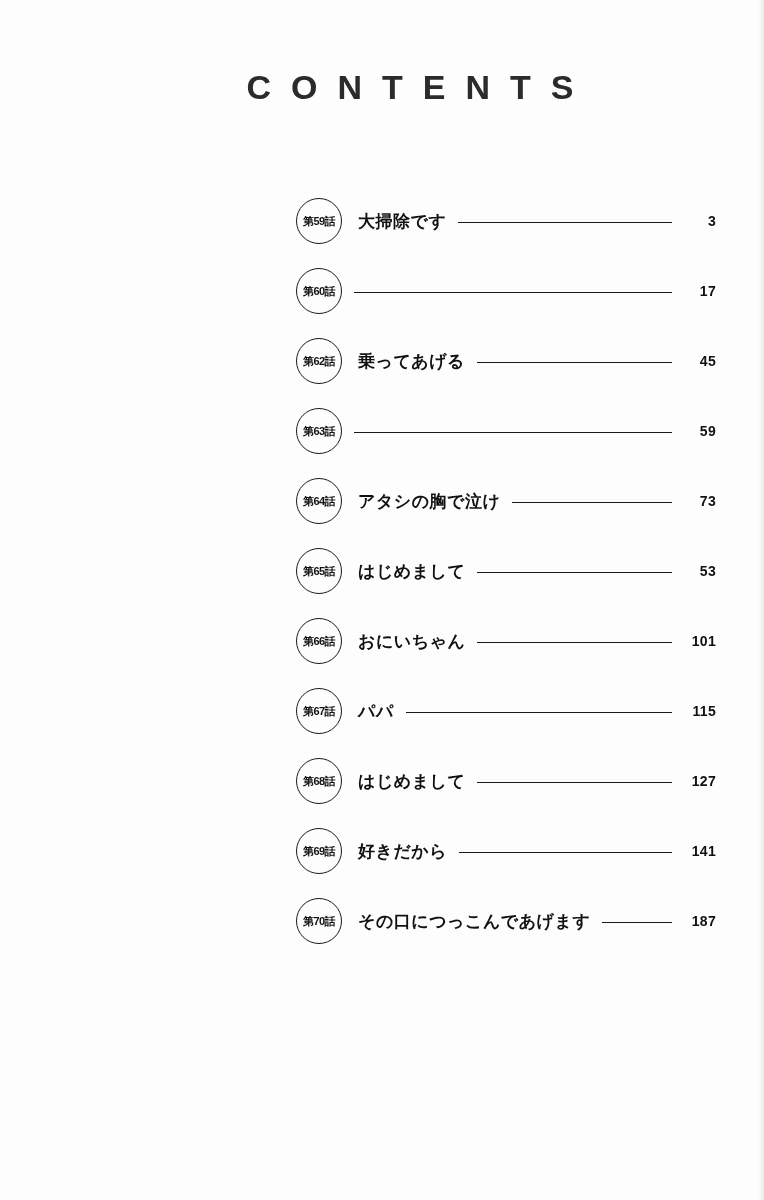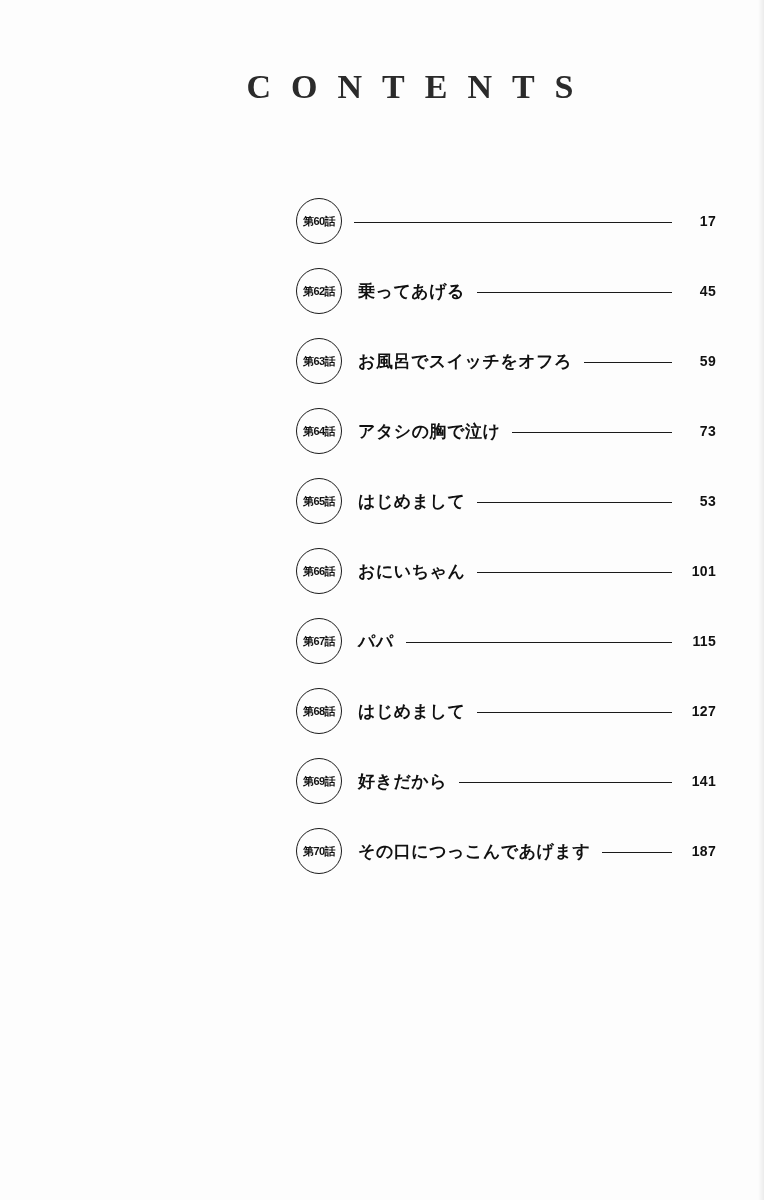--- a/index.html
+++ b/index.html
@@ -39,21 +39,21 @@
     top: 68px;
     left: 0;
     width: 764px;
     text-align: center;
     padding-left: 76px;
     box-sizing: border-box;
     font-size: 34px;
     font-weight: 700;
     letter-spacing: 20px;
     color: #2b2b2b;
-    font-family: Liberation Serif, serif;
+    font-family: Liberation Sans, sans-serif;
   }
 
   .toc {
     position: absolute;
     top: 186px;
     left: 296px;
     width: 420px;
   }
 
   .toc-row {
@@ -112,38 +112,43 @@
 <body>
 
 <div class="page">
 
   <div class="page-edge"></div>
 
   <div class="contents-title">CONTENTS</div>
 
   <div class="toc">
 
+    <div class="toc-row">
+      <div class="ep-badge">第59話</div>
+      <div class="ep-title">大掃除です</div>
+      <div class="leader"></div>
+      <div class="page-num">3</div>
+    </div>
 
     <div class="toc-row">
       <div class="ep-badge">第60話</div>
       <div class="leader"></div>
       <div class="page-num">17</div>
     </div>
 
 
     <div class="toc-row">
       <div class="ep-badge">第62話</div>
       <div class="ep-title">乗ってあげる</div>
       <div class="leader"></div>
       <div class="page-num">45</div>
     </div>
 
     <div class="toc-row">
       <div class="ep-badge">第63話</div>
-      <div class="ep-title">お風呂でスイッチをオフろ</div>
       <div class="leader"></div>
       <div class="page-num">59</div>
     </div>
 
     <div class="toc-row">
       <div class="ep-badge">第64話</div>
       <div class="ep-title">アタシの胸で泣け</div>
       <div class="leader"></div>
       <div class="page-num">73</div>
     </div>

